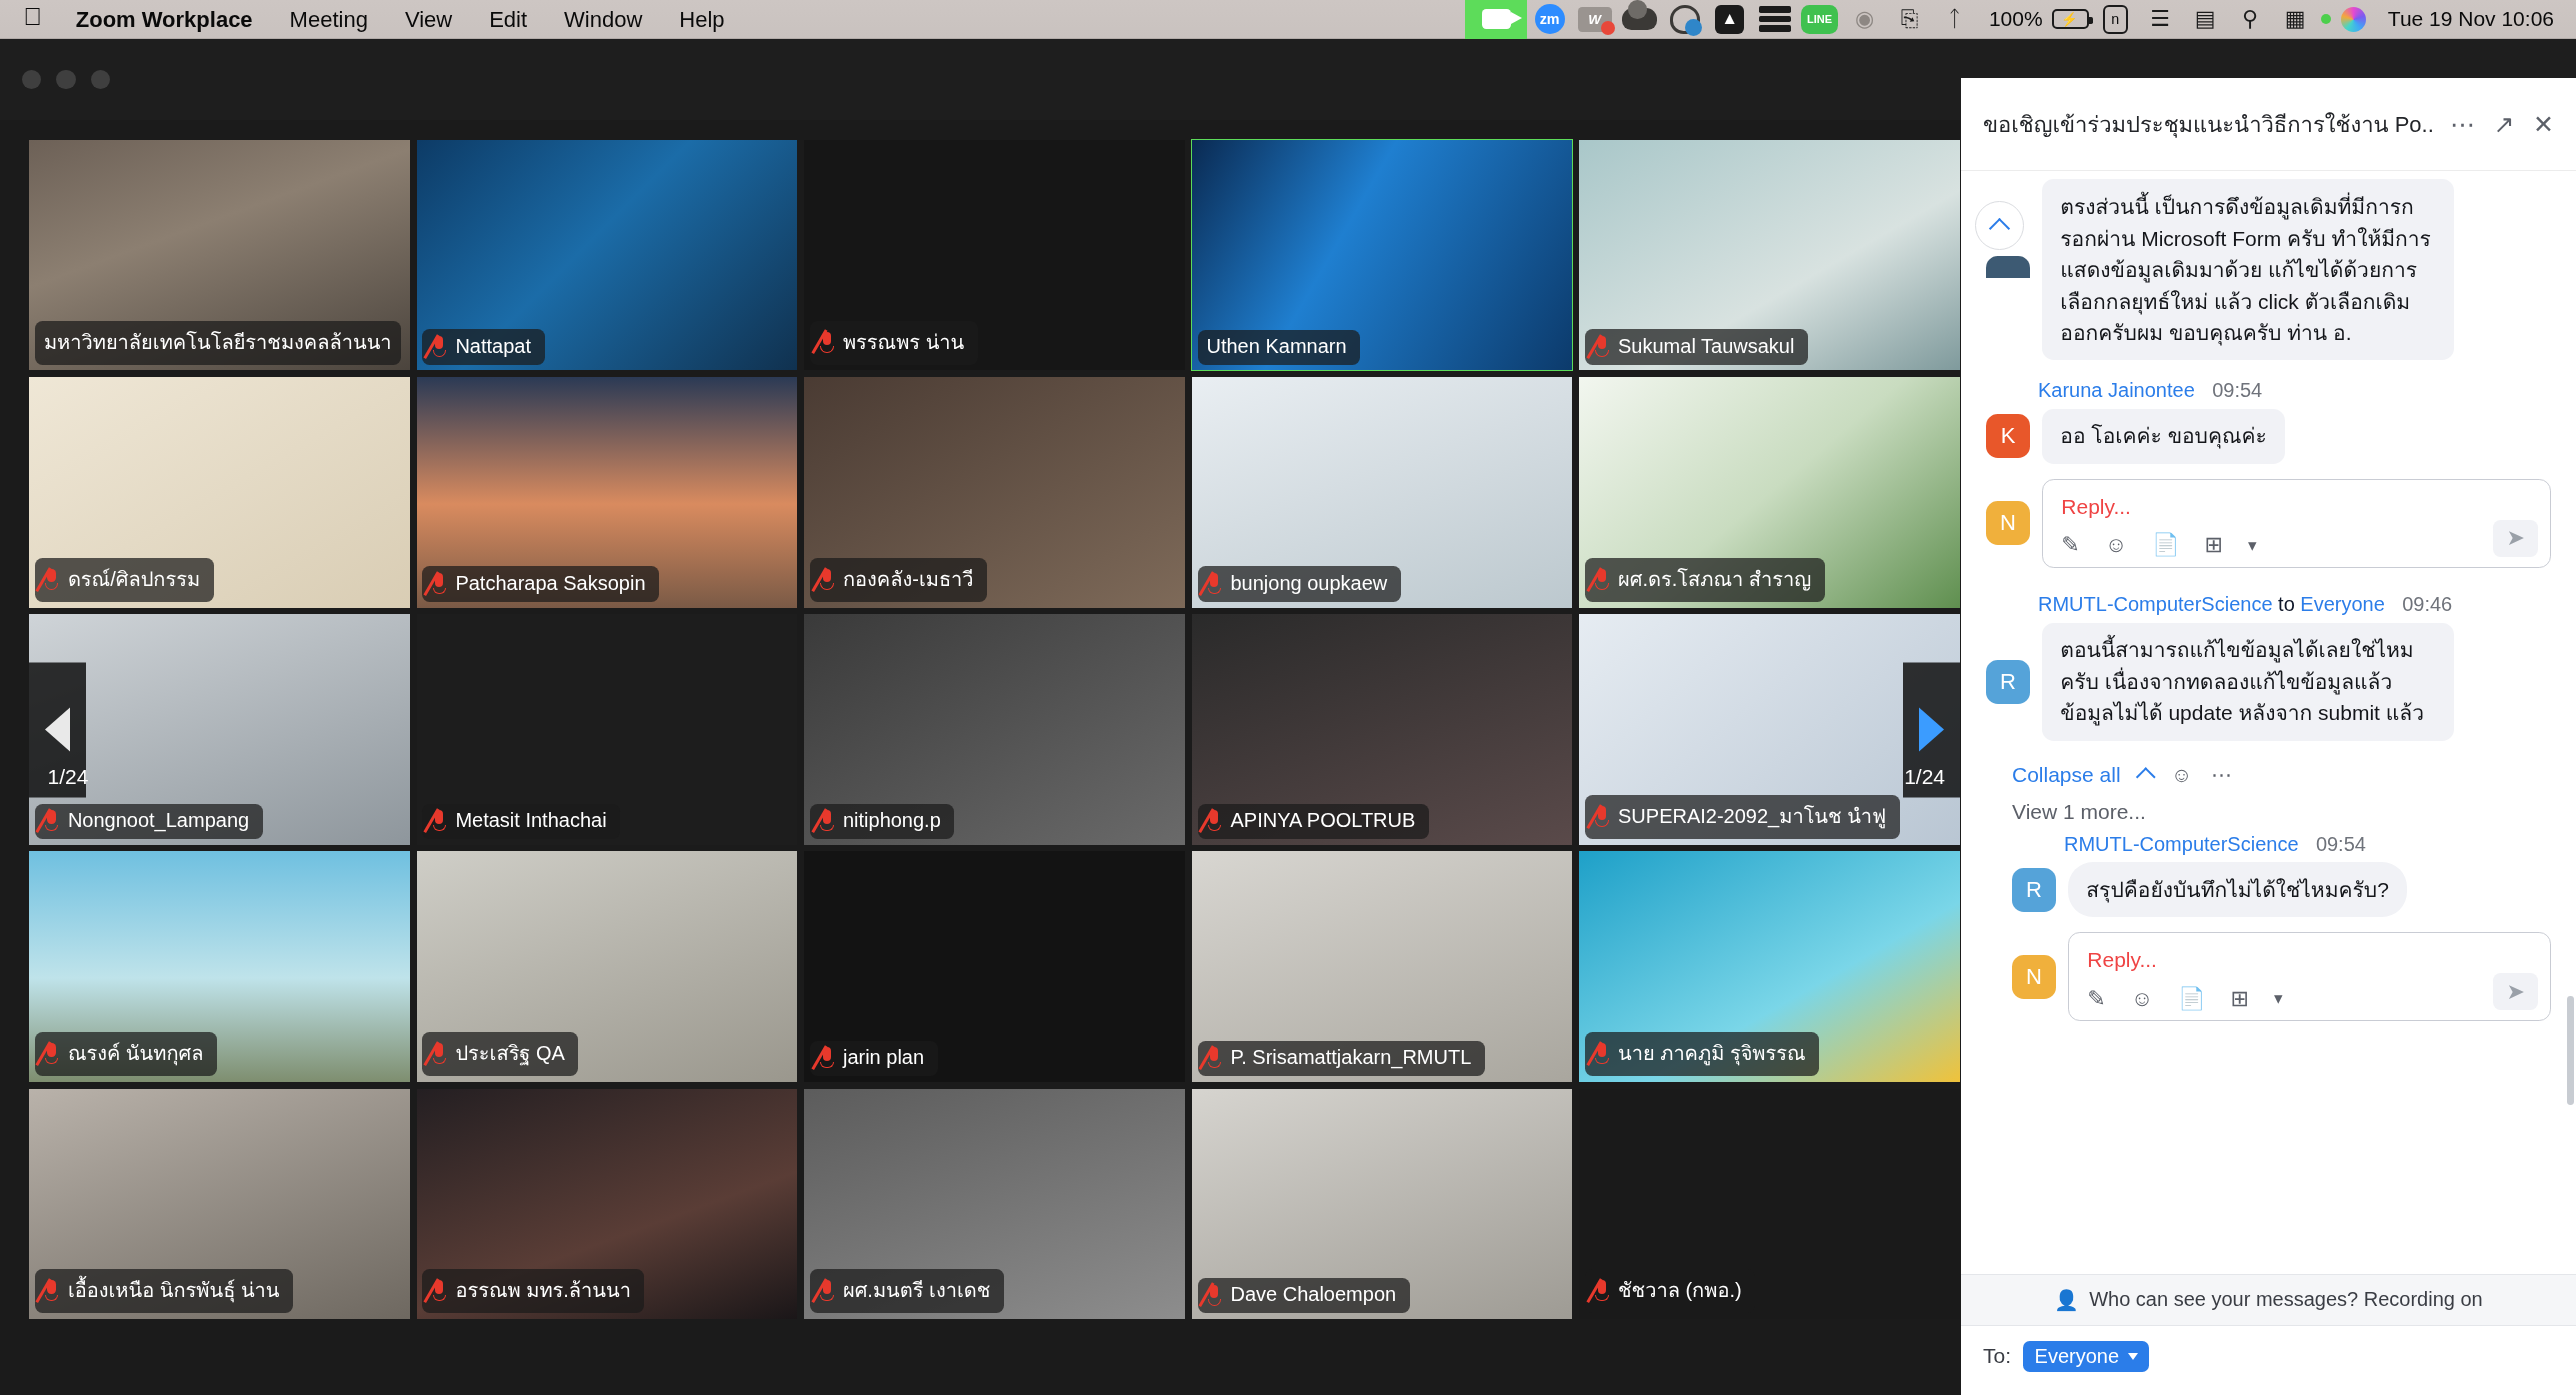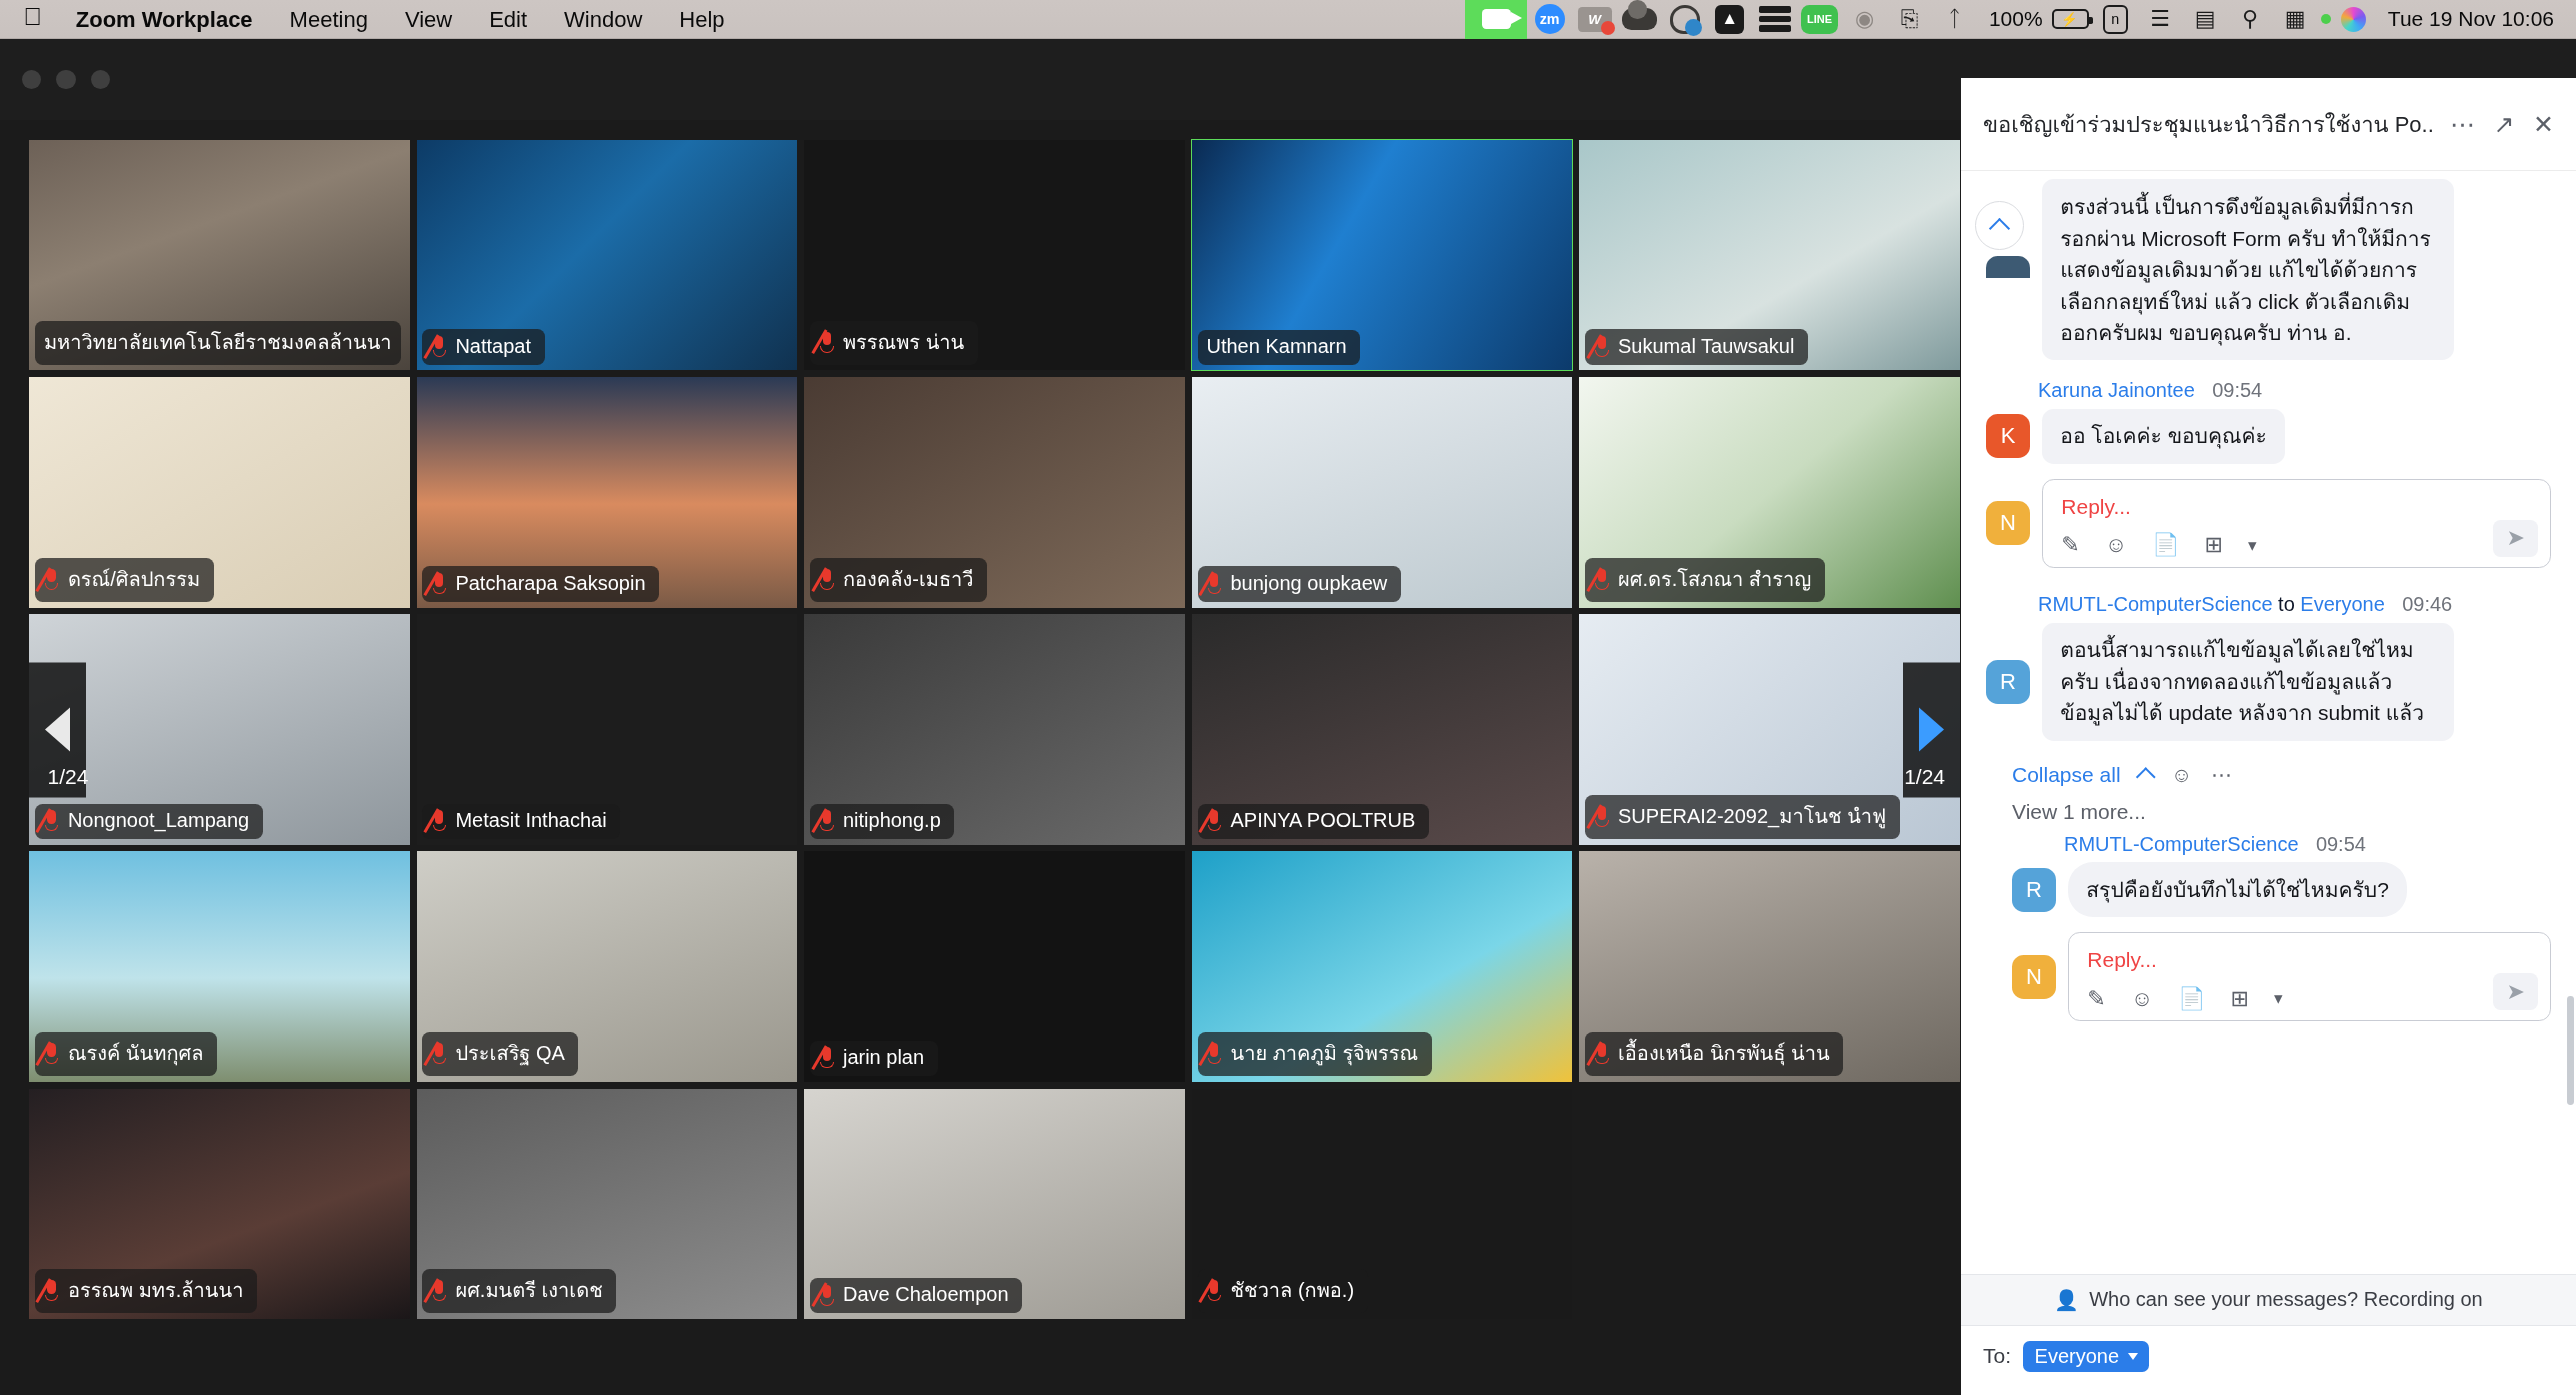--- a/index.html
+++ b/index.html
@@ -341,20 +341,29 @@
         <div class="tile">
           <div class="bg" style="background: rgb(19, 19, 19);"></div>
           <div class="namebar">
             <span class="mutedmic">
               <span class="micstand"></span>
             </span>
             <span>jarin plan</span>
           </div>
         </div>
         <div class="tile">
+          <div class="bg" style="background: linear-gradient(160deg, rgb(216, 214, 209), rgb(169, 166, 158));"></div>
+          <div class="namebar">
+            <span class="mutedmic">
+              <span class="micstand"></span>
+            </span>
+            <span>P. Srisamattjakarn_RMUTL</span>
+          </div>
+        </div>
+        <div class="tile">
           <div class="bg" style="background: linear-gradient(150deg, rgb(30, 160, 200), rgb(122, 214, 232) 60%, rgb(240, 194, 58));"></div>
           <div class="namebar">
             <span class="mutedmic">
               <span class="micstand"></span>
             </span>
             <span>นาย ภาคภูมิ รุจิพรรณ</span>
           </div>
         </div>
         <div class="tile">
           <div class="bg" style="background: linear-gradient(160deg, rgb(185, 178, 170), rgb(110, 104, 96));"></div>

